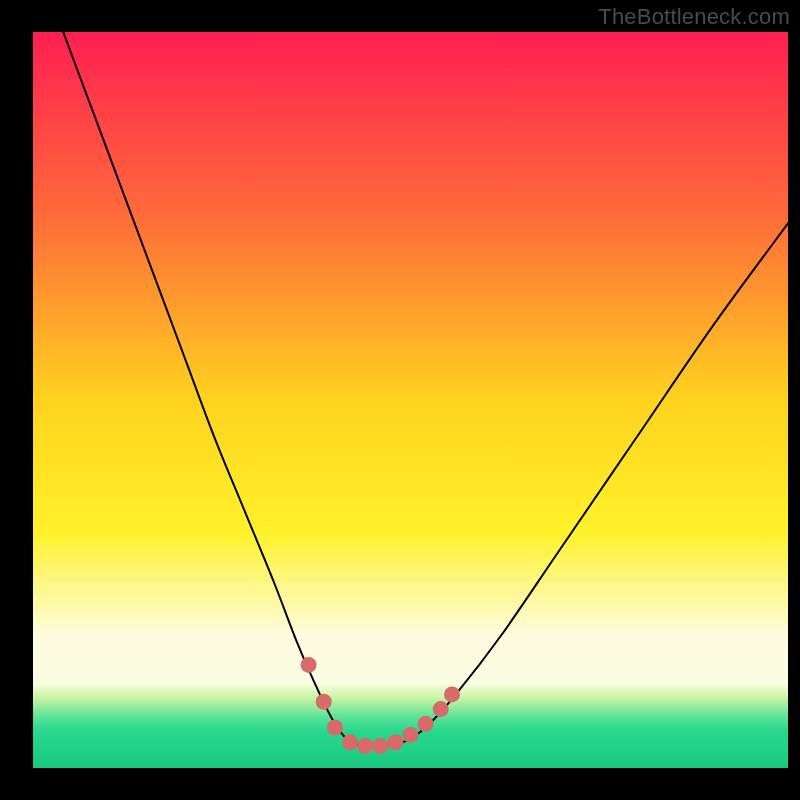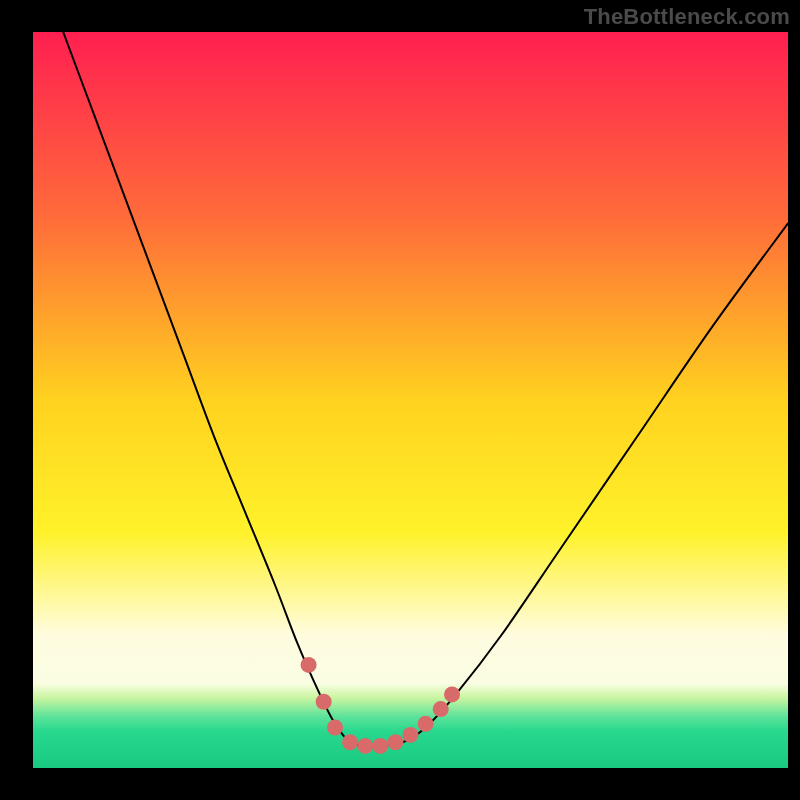--- a/index.html
+++ b/index.html
@@ -16,21 +16,21 @@
     width: 800px;
     height: 800px;
     background: #000;
   }
   .watermark {
     position: absolute;
     top: 4px;
     right: 10px;
     color: #4a4a4a;
     font-size: 22px;
-    font-weight: 700;
+    font-weight: 400;
     letter-spacing: 0.2px;
     z-index: 5;
     pointer-events: none;
   }
   svg {
     position: absolute;
     top: 0;
     left: 0;
   }
 </style>

